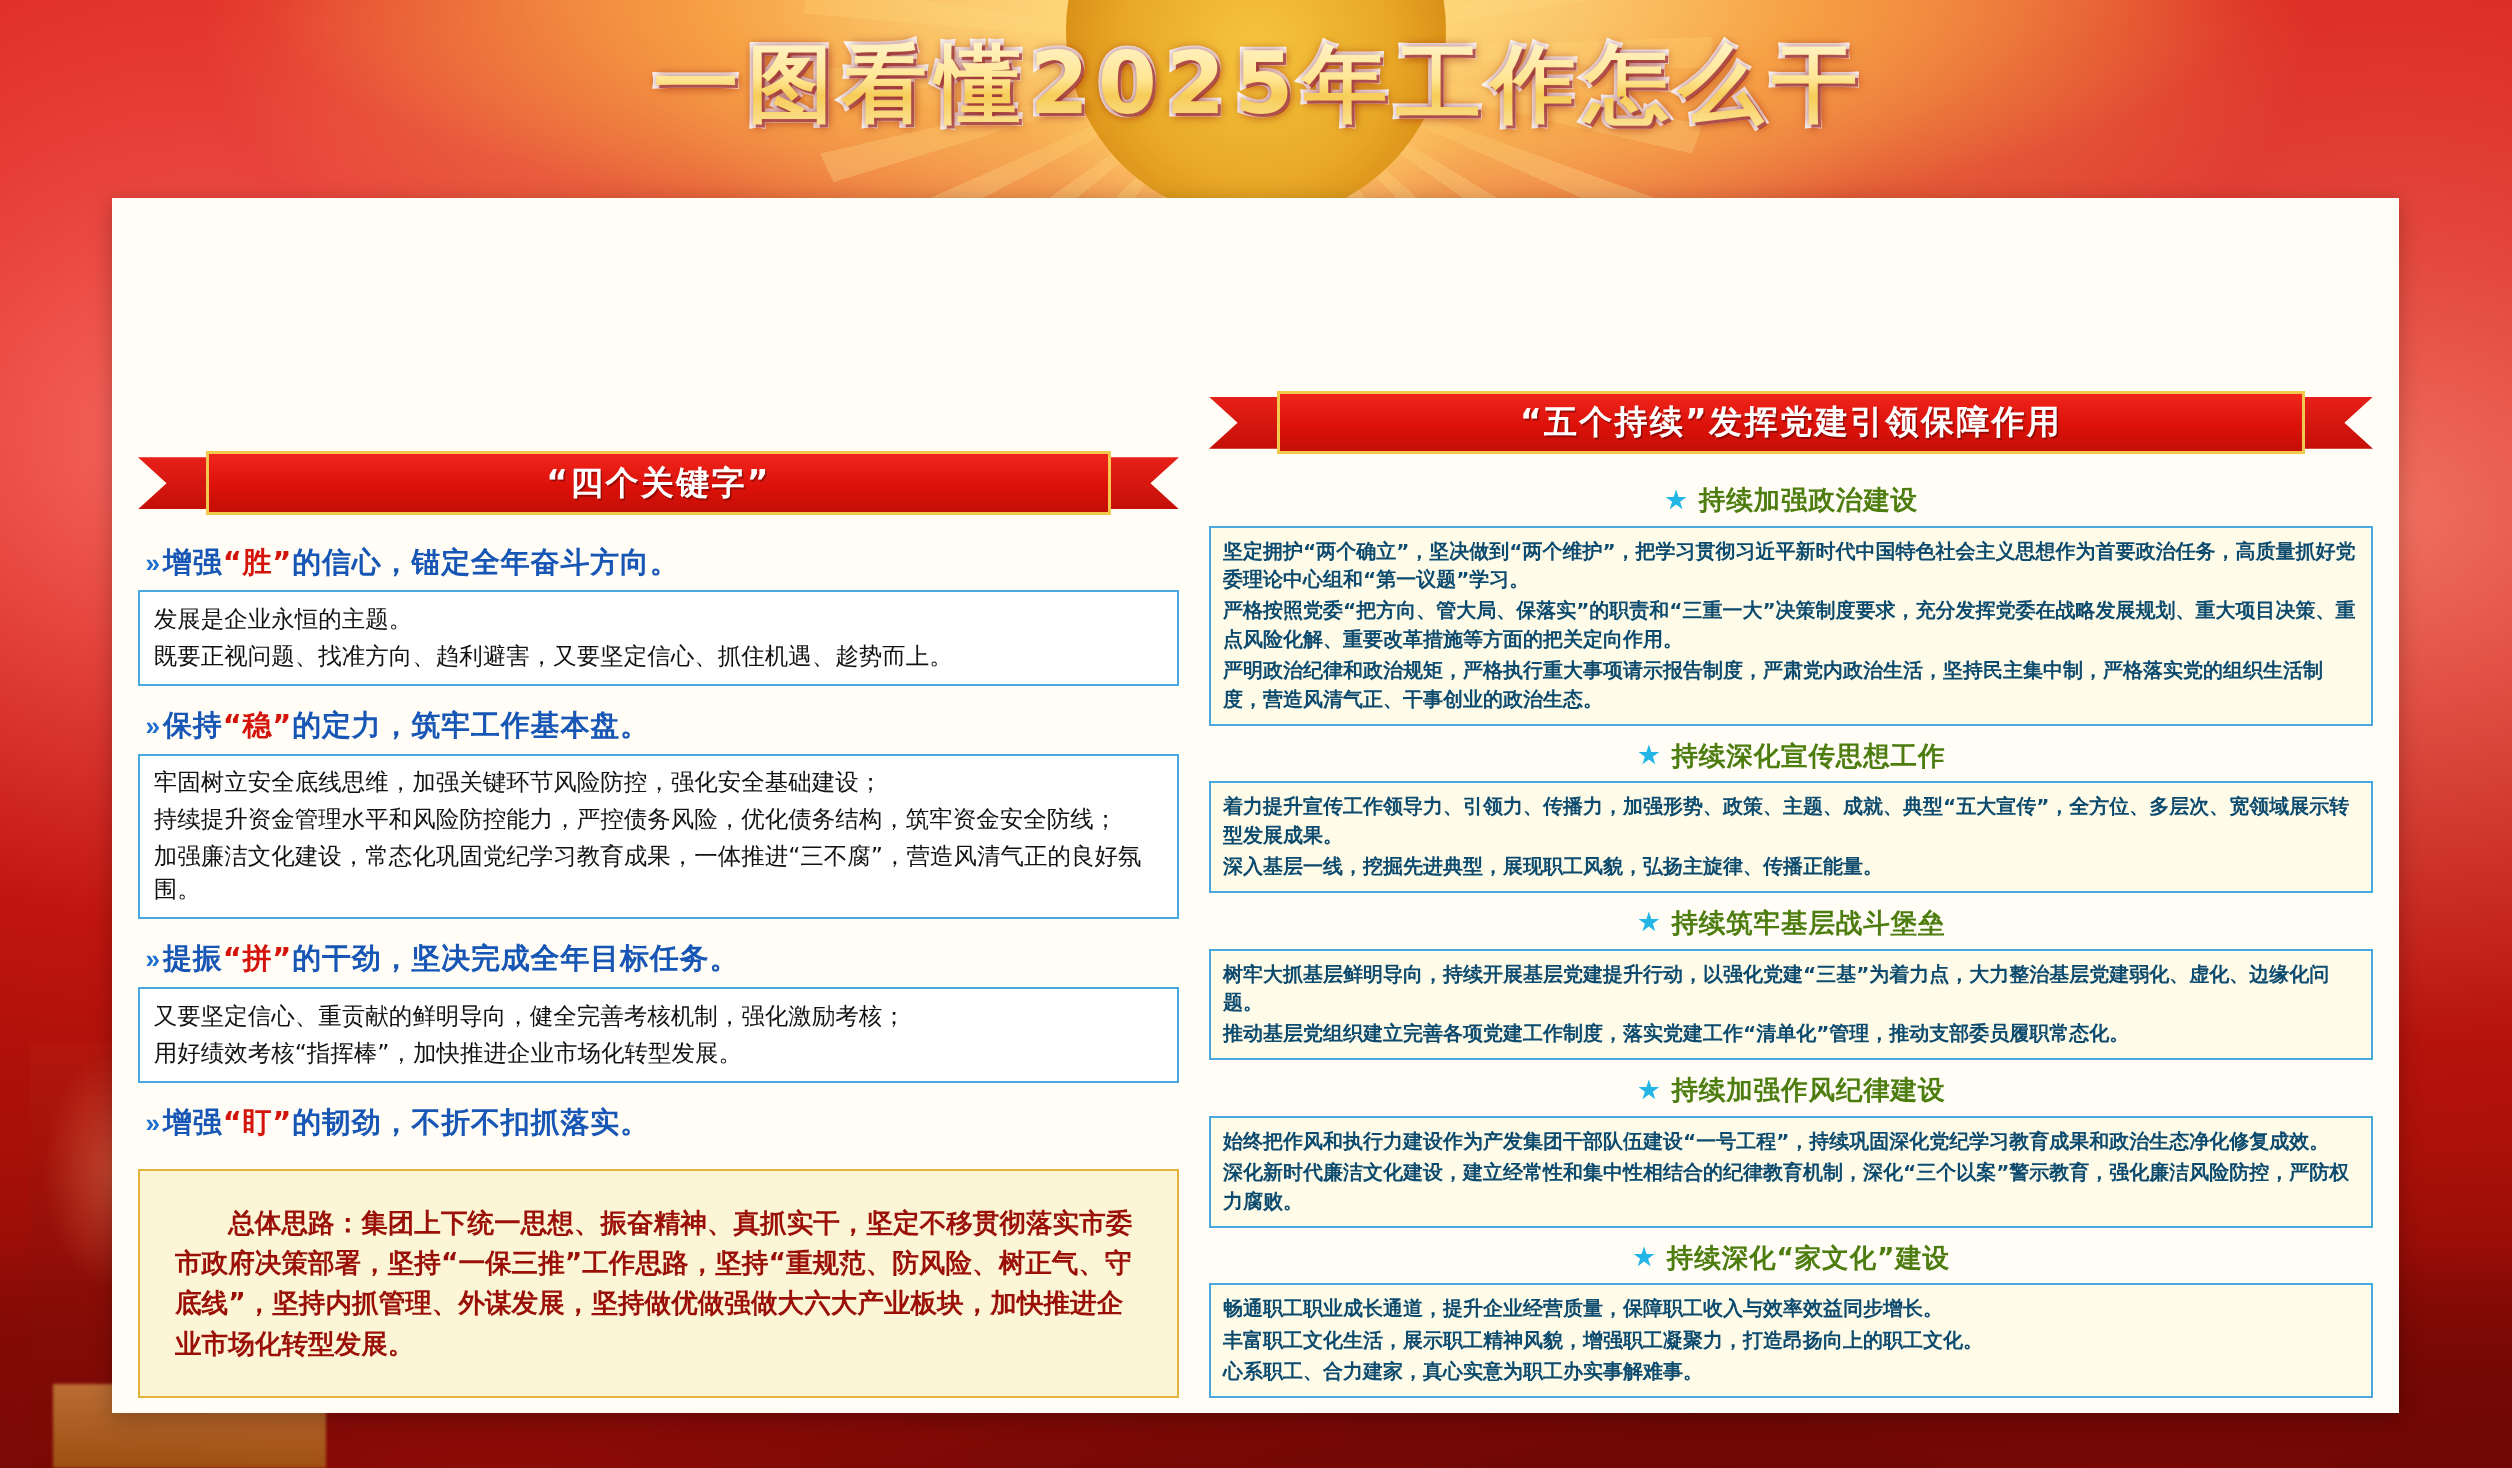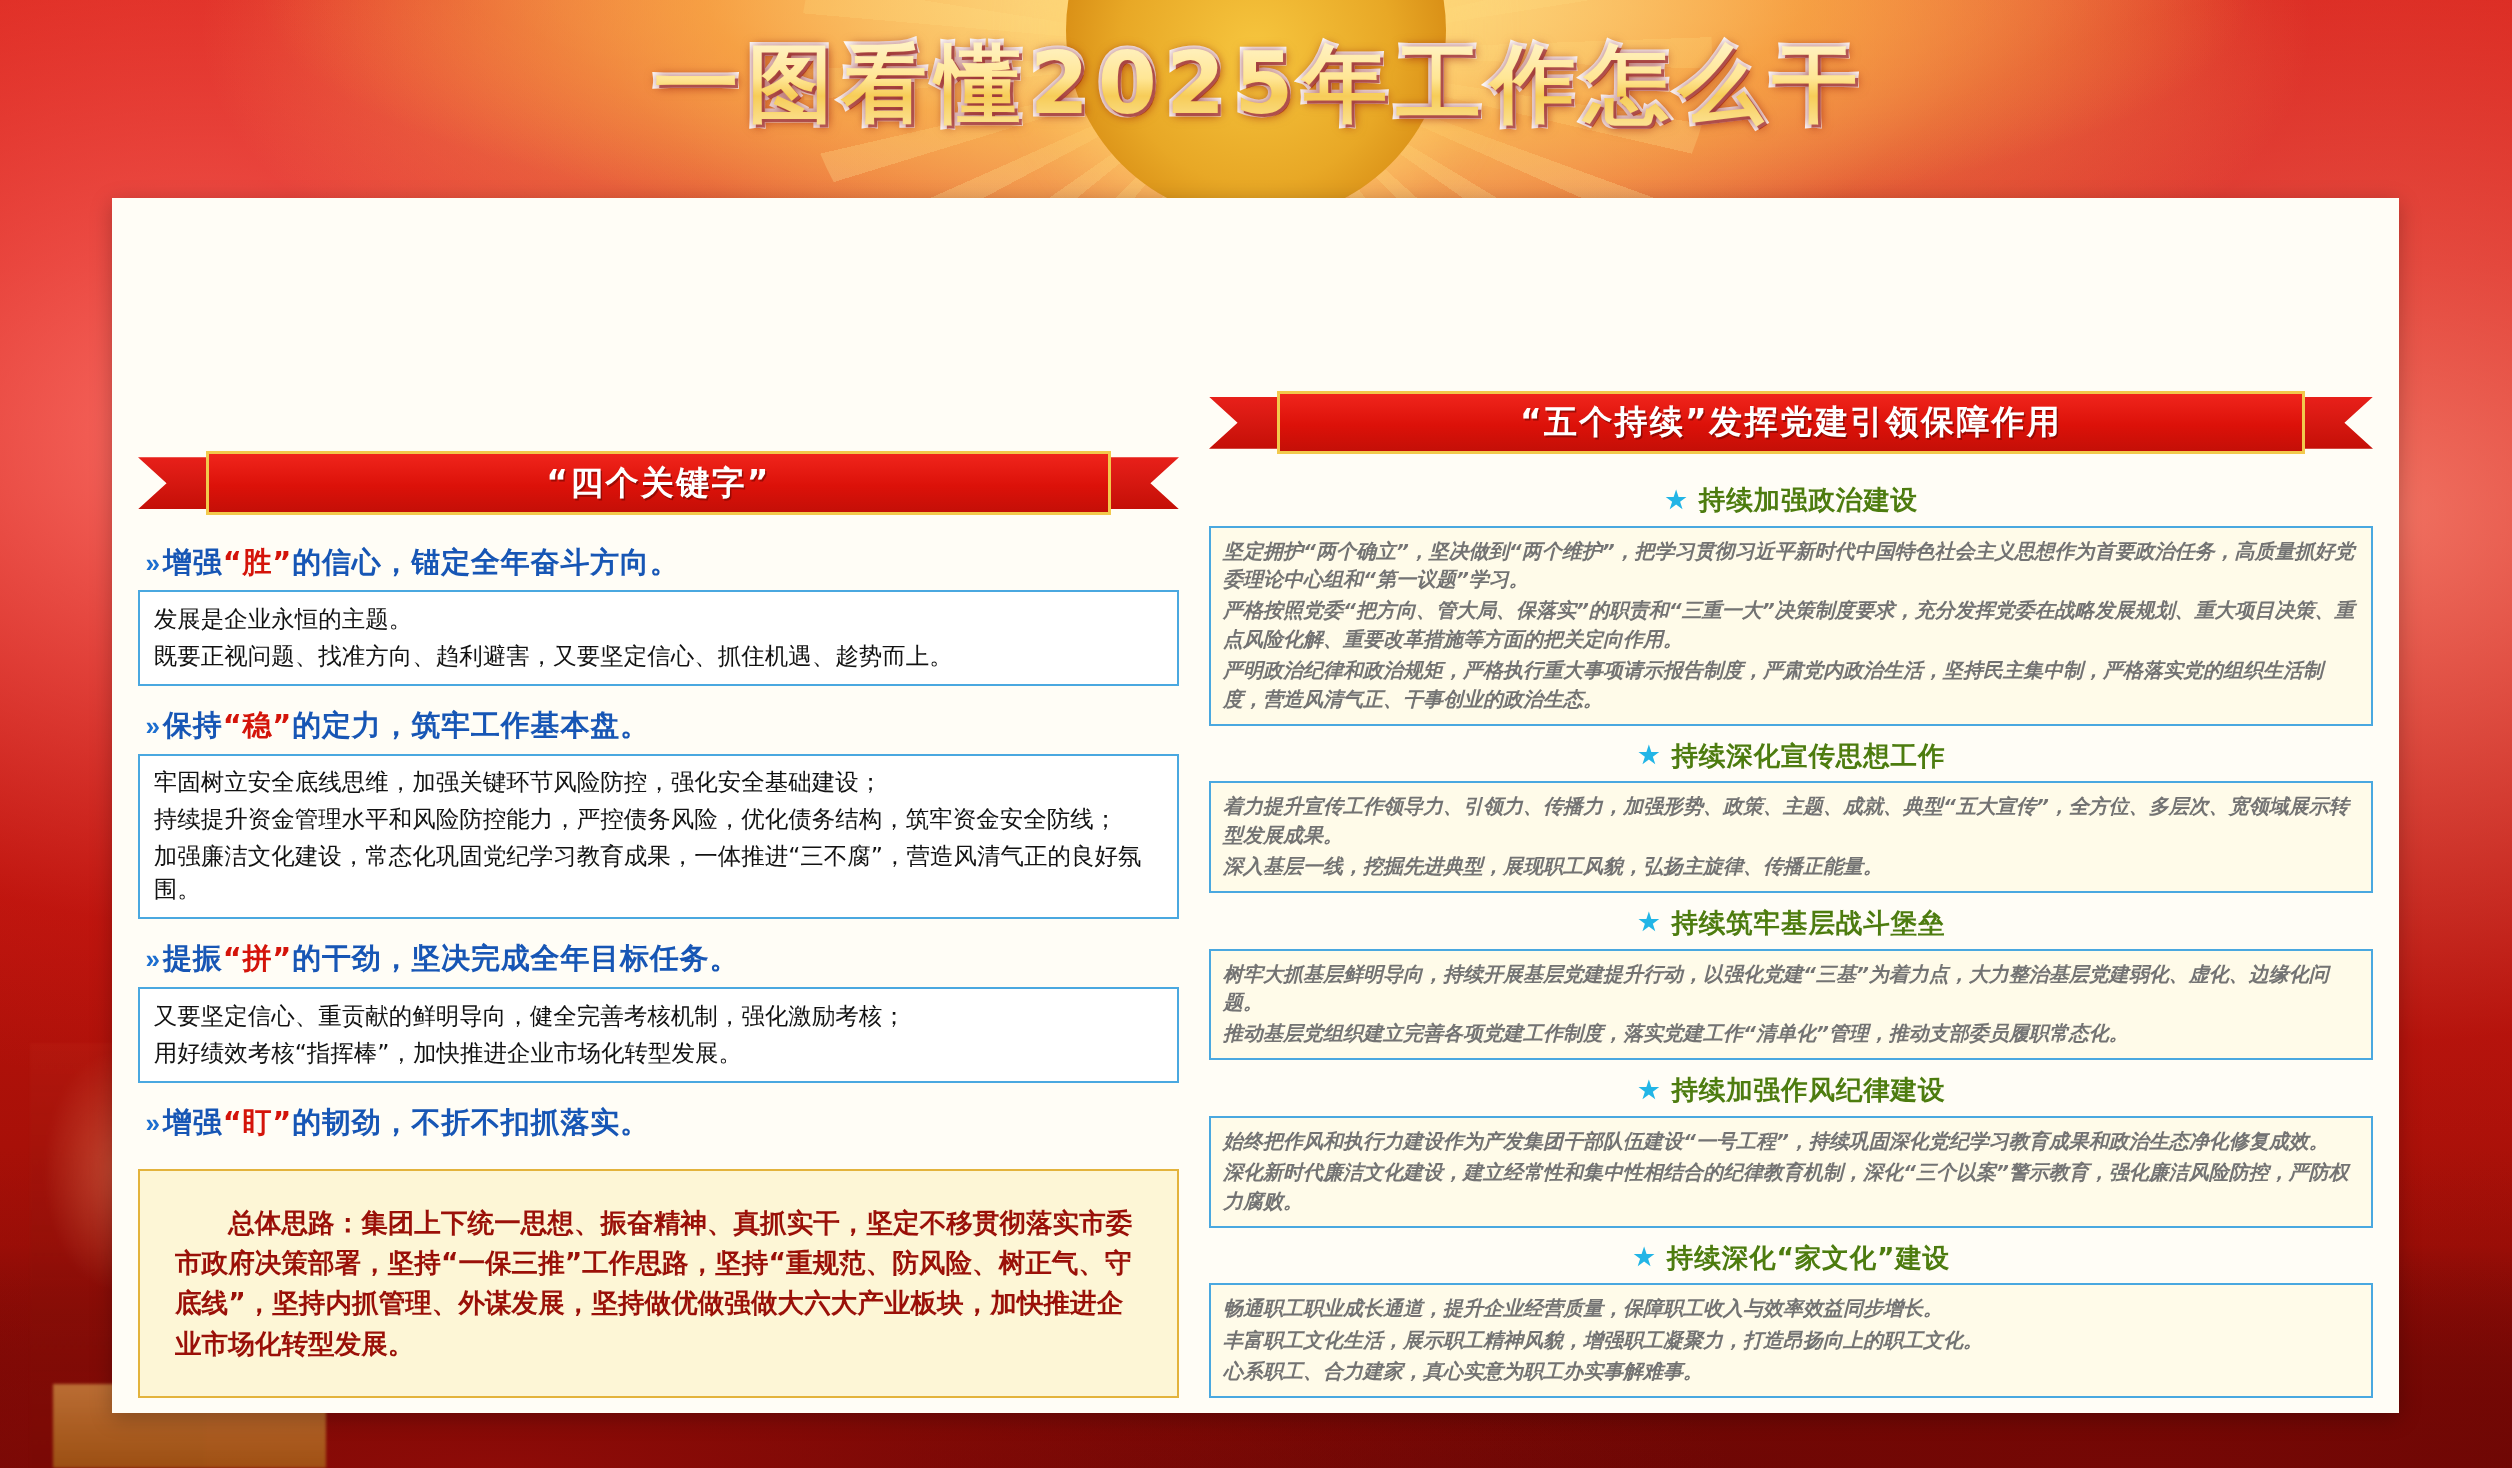--- a/index.html
+++ b/index.html
@@ -262,22 +262,21 @@
     background: #fffbe9;
     padding: 9px 12px 10.6px 12px;
     box-sizing: border-box;
   }
   .sec-box p {
     margin: 0 3px 3px 0;
     font-family: "DejaVu Sans", "Liberation Sans", sans-serif;
     font-size: 20px;
     font-weight: bold;
     line-height: 1.42;
-    color: #737373;
-    font-style: italic;
+    color: #0c4a6e;
   }
   .sec-box p:last-child { margin-bottom: 0; }
 </style>
 </head>
 <body>
 
 <div class="bg">
   <div class="bg-rays"></div>
   <div class="bg-top-glow"></div>
   <div class="emblem">

